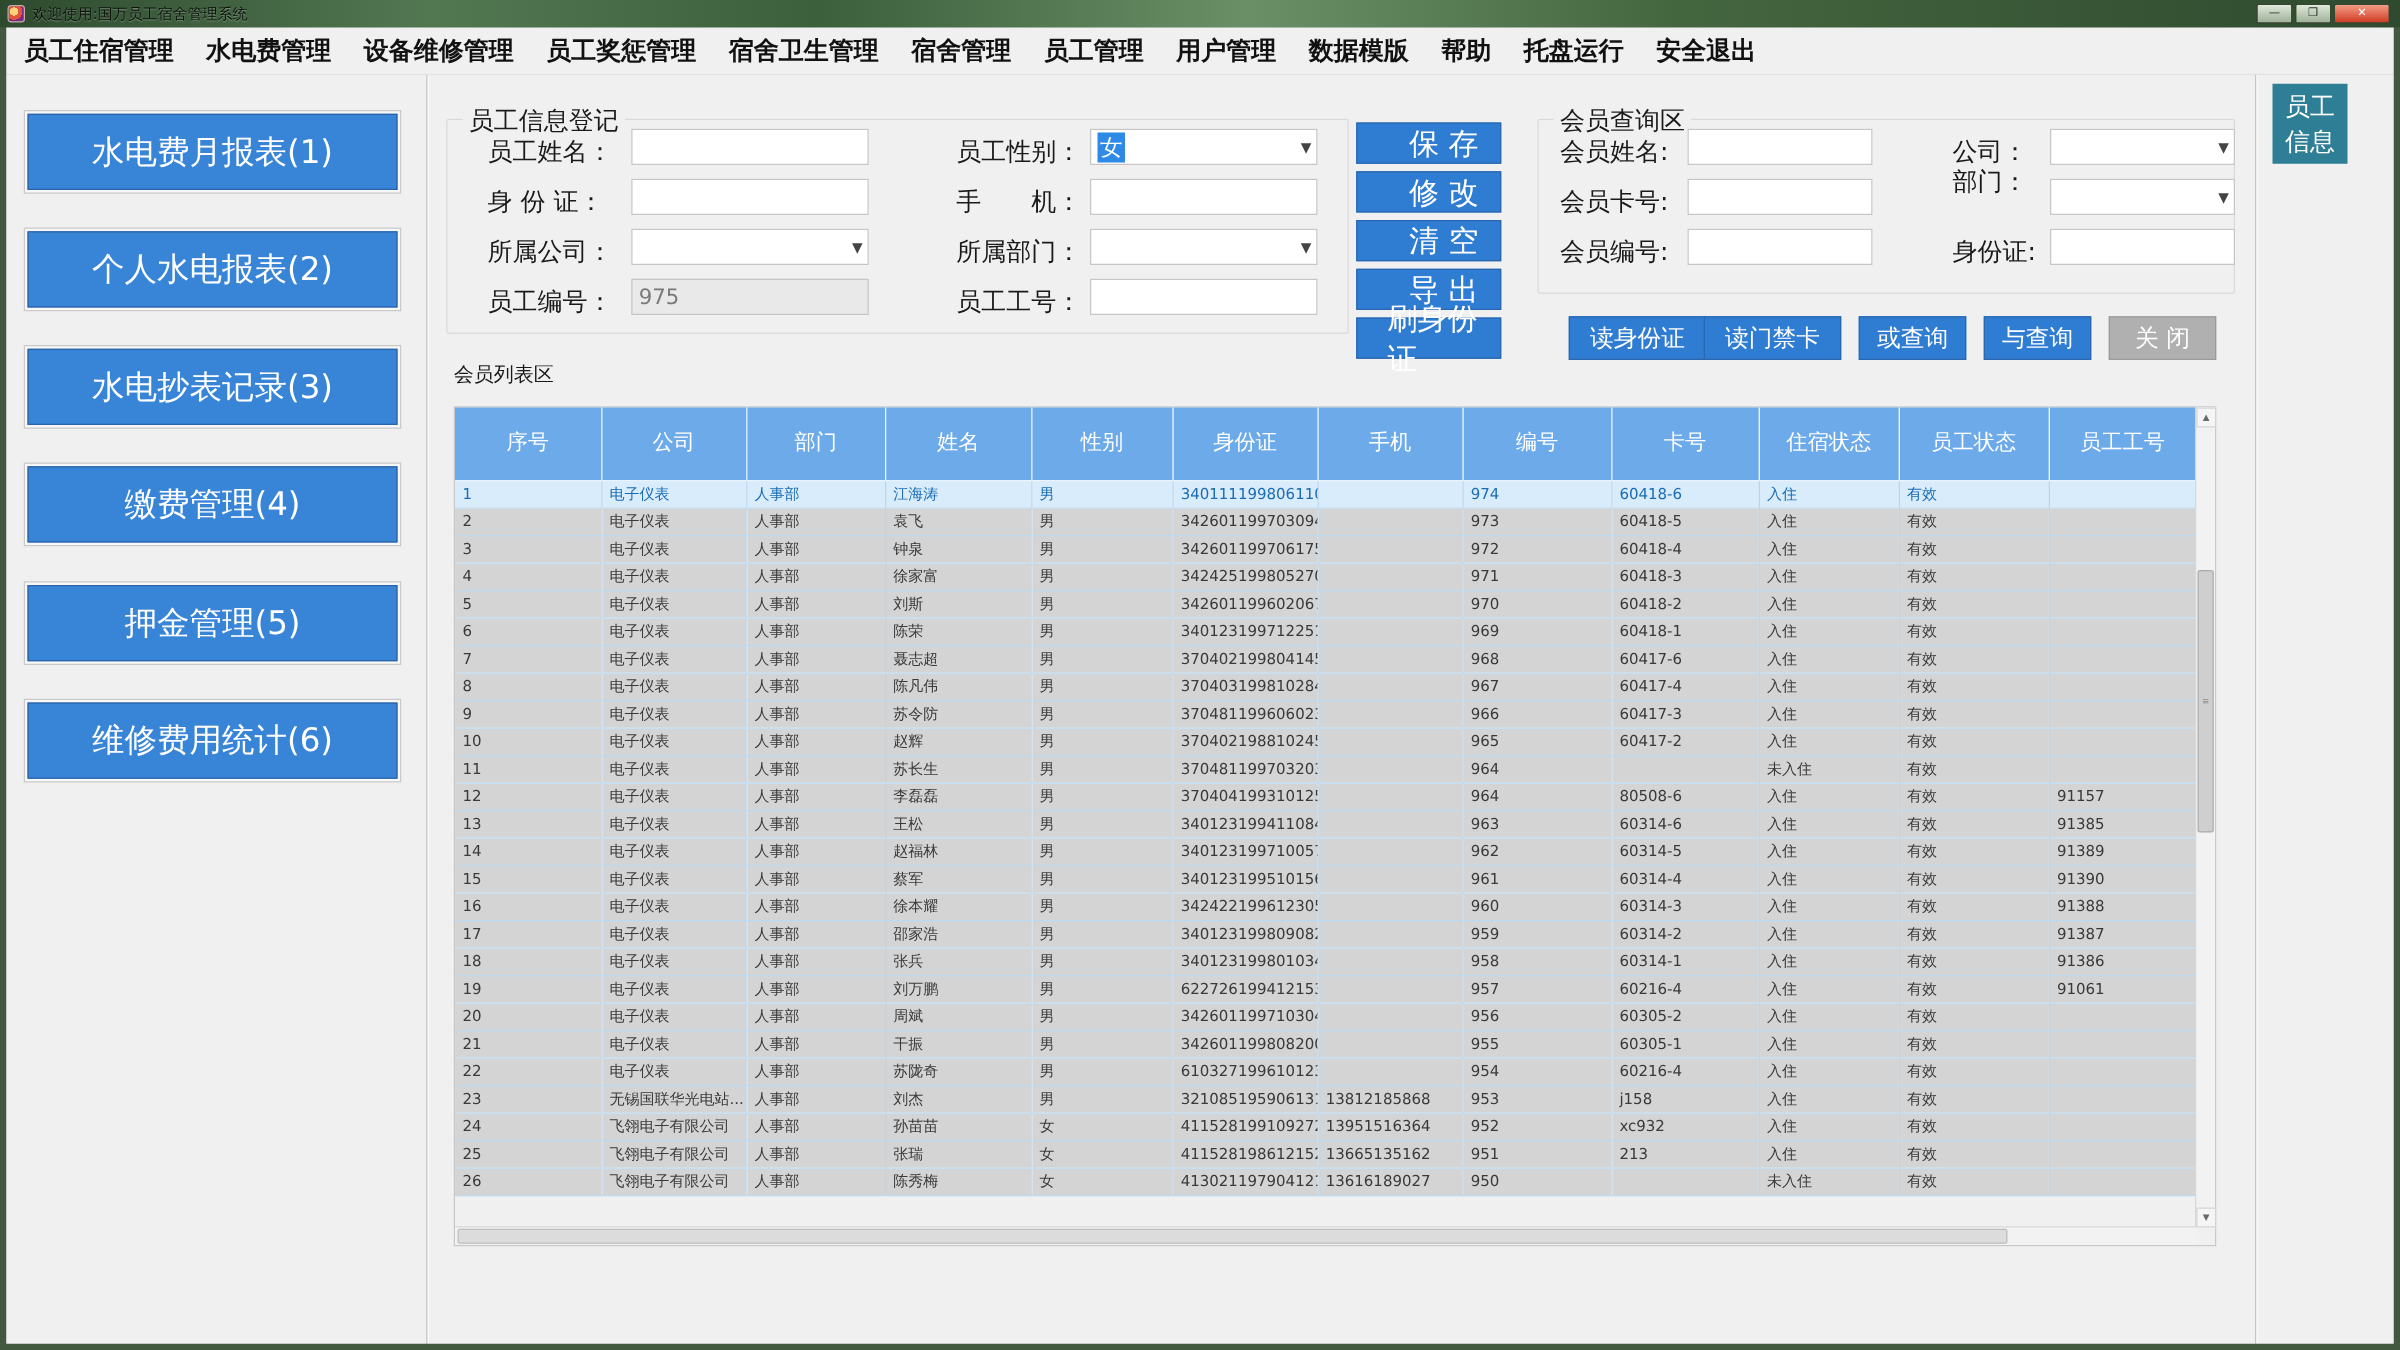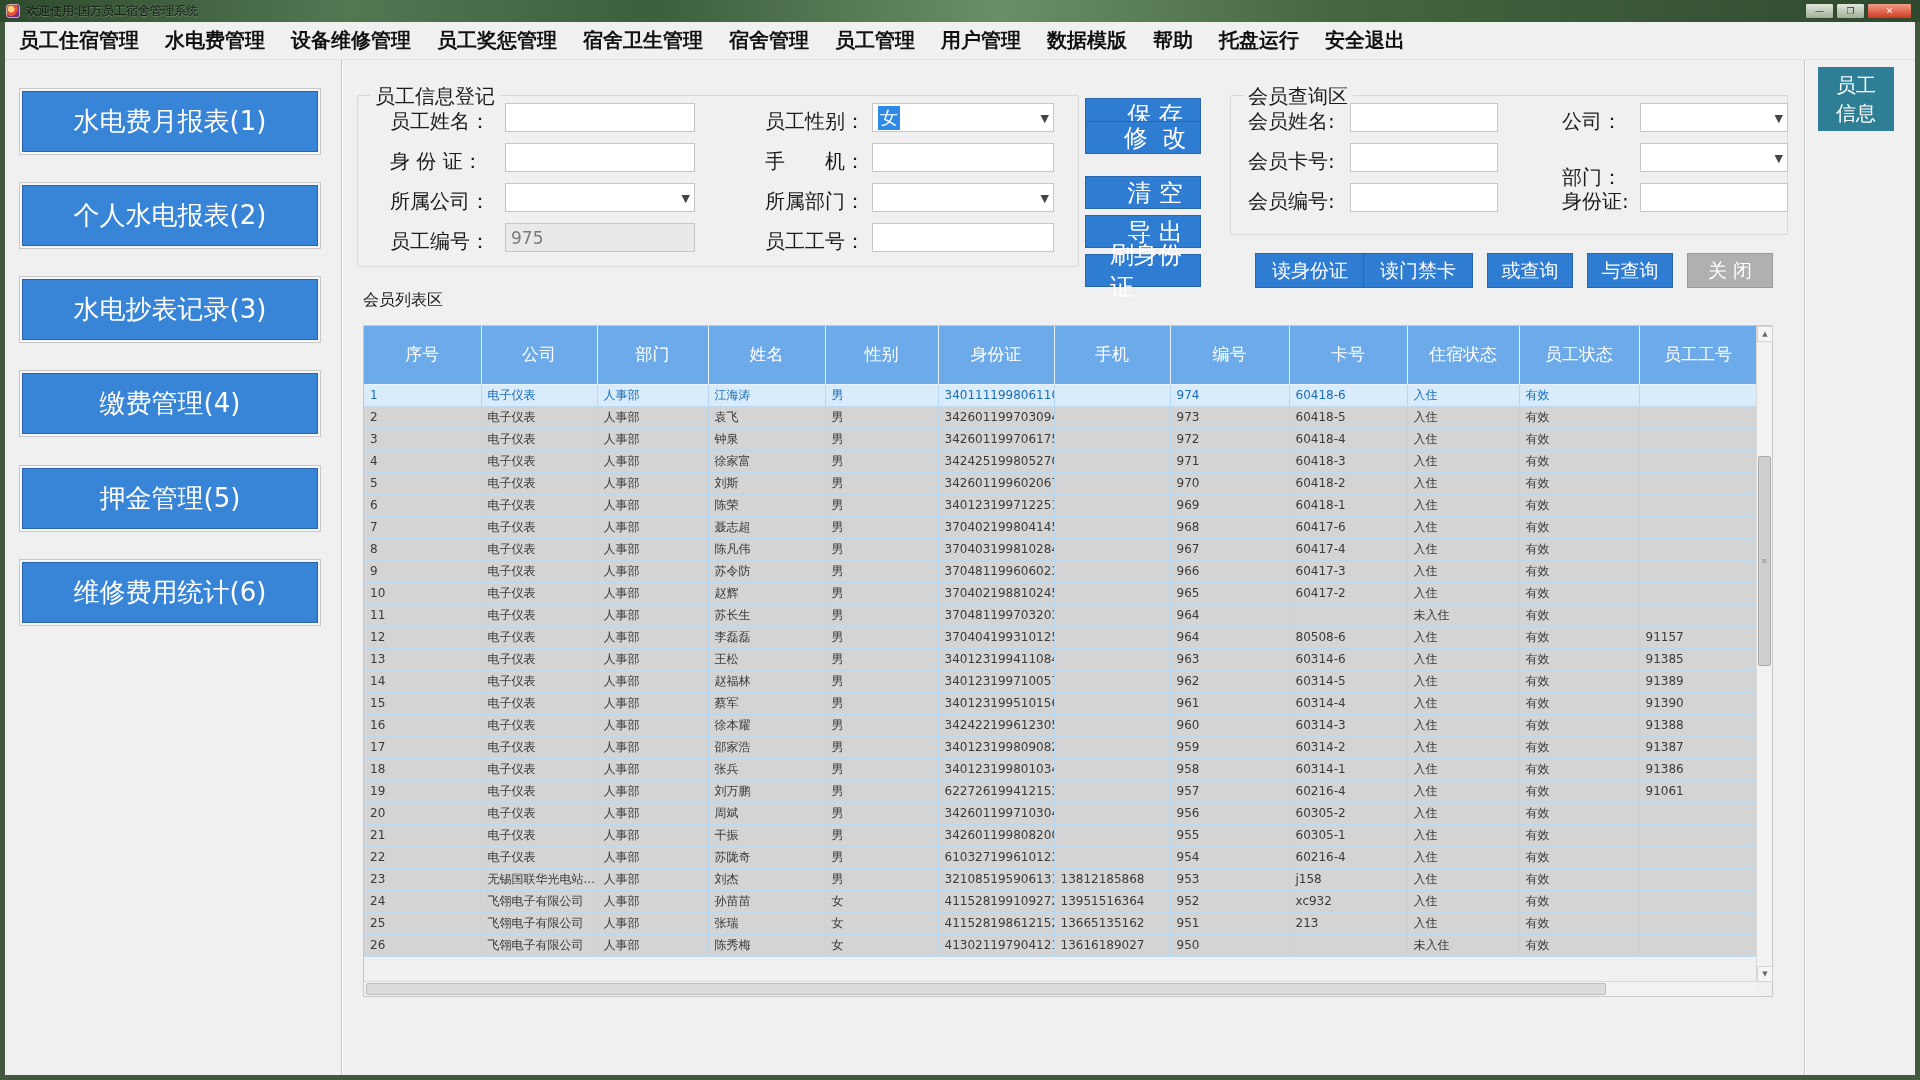--- a/index.html
+++ b/index.html
@@ -49,21 +49,21 @@
     font-size:17px; padding:0 20px 0 5px; }
   .combo .arrow { position:absolute; right:4px; top:50%; transform:translateY(-50%); font-size:11px; color:#444; }
   .sel-val { background:#2e8ae6; color:#fff; padding:0 2px; font-size:18px; }
 
   .act-btn { position:absolute; left:1085px; width:116px; height:33px; background:#2f7cd3; border:1px solid #2a66ad;
     color:#fff; font-size:24px; display:flex; align-items:center; justify-content:center; cursor:pointer;padding-left:24px; }
   .q-btn { position:absolute; top:253px; height:35px; background:#2f7cd3; border:1px solid #2a66ad;
     color:#fff; font-size:19px; display:flex; align-items:center; justify-content:center; cursor:pointer; }
   .q-btn.gray { background:#b0b0b0; border-color:#9a9a9a; }
 
-  .emp-info-btn { position:absolute; left:1818px; top:67px; width:76px; height:64px; background:#2e7e95;
+  .emp-info-btn { position:absolute; left:1818px; top:67px; width:60px; height:64px; background:#2e7e95;
     color:#fff; font-size:20px; display:flex; align-items:center; justify-content:center; text-align:center;
     line-height:1.4; cursor:pointer; padding:2px 10px; }
 
   .list-title { position:absolute; left:363px; top:290px; font-size:16px; color:#1a1a1a; }
 
   
   .table-wrap { position:absolute; left:363px; top:325px; width:1410px; height:672px; background:#f0f0f0;
     border:1px solid #c9c9c9; }
   table { border-collapse:collapse; table-layout:fixed; width:1393px; }
   thead th { background:#6caae9; color:#fff; font-size:17px; font-weight:normal; height:58px;
@@ -151,40 +151,40 @@
     <span></span>
     <span class="arrow">▼</span>
   </div>
 
   <span class="fld-label" style="left:390px; top:228px;">员工编号：</span>
   <div class="input readonly" style="left:505px; top:223px; width:190px;">975</div>
   <span class="fld-label" style="left:765px; top:228px;">员工工号：</span>
   <div class="input" style="left:872px; top:223px; width:182px;"></div>
 
   <div class="act-btn" style="top:98px;">保 存</div>
-  <div class="act-btn" style="top:121px;font-family:Liberation Mono, monospace;">修 改</div>
+  <div class="act-btn" style="top:137px;">修 改</div>
   <div class="act-btn" style="top:176px;">清 空</div>
   <div class="act-btn" style="top:215px;">导 出</div>
   <div class="act-btn" style="top:254px;">刷身份证</div>
 
   <div class="groupbox" style="left:1230px; top:95px; width:558px; height:140px;">
     <span class="groupbox-label">会员查询区</span>
   </div>
 
   <span class="fld-label" style="left:1248px; top:108px;">会员姓名:</span>
   <div class="input" style="left:1350px; top:103px; width:148px;"></div>
   <span class="fld-label" style="left:1562px; top:108px;">公司：</span>
   <div class="combo" style="left:1640px; top:103px; width:148px;">
     <span></span>
     <span class="arrow">▼</span>
   </div>
 
   <span class="fld-label" style="left:1248px; top:148px;">会员卡号:</span>
   <div class="input" style="left:1350px; top:143px; width:148px;"></div>
-  <span class="fld-label" style="left:1562px; top:164px;">部门：</span>
+  <span class="fld-label" style="left:1562px; top:132px;">部门：</span>
   <div class="combo" style="left:1640px; top:143px; width:148px;">
     <span></span>
     <span class="arrow">▼</span>
   </div>
 
   <span class="fld-label" style="left:1248px; top:188px;">会员编号:</span>
   <div class="input" style="left:1350px; top:183px; width:148px;"></div>
   <span class="fld-label" style="left:1562px; top:188px;">身份证:</span>
   <div class="input" style="left:1640px; top:183px; width:148px;"></div>
 

